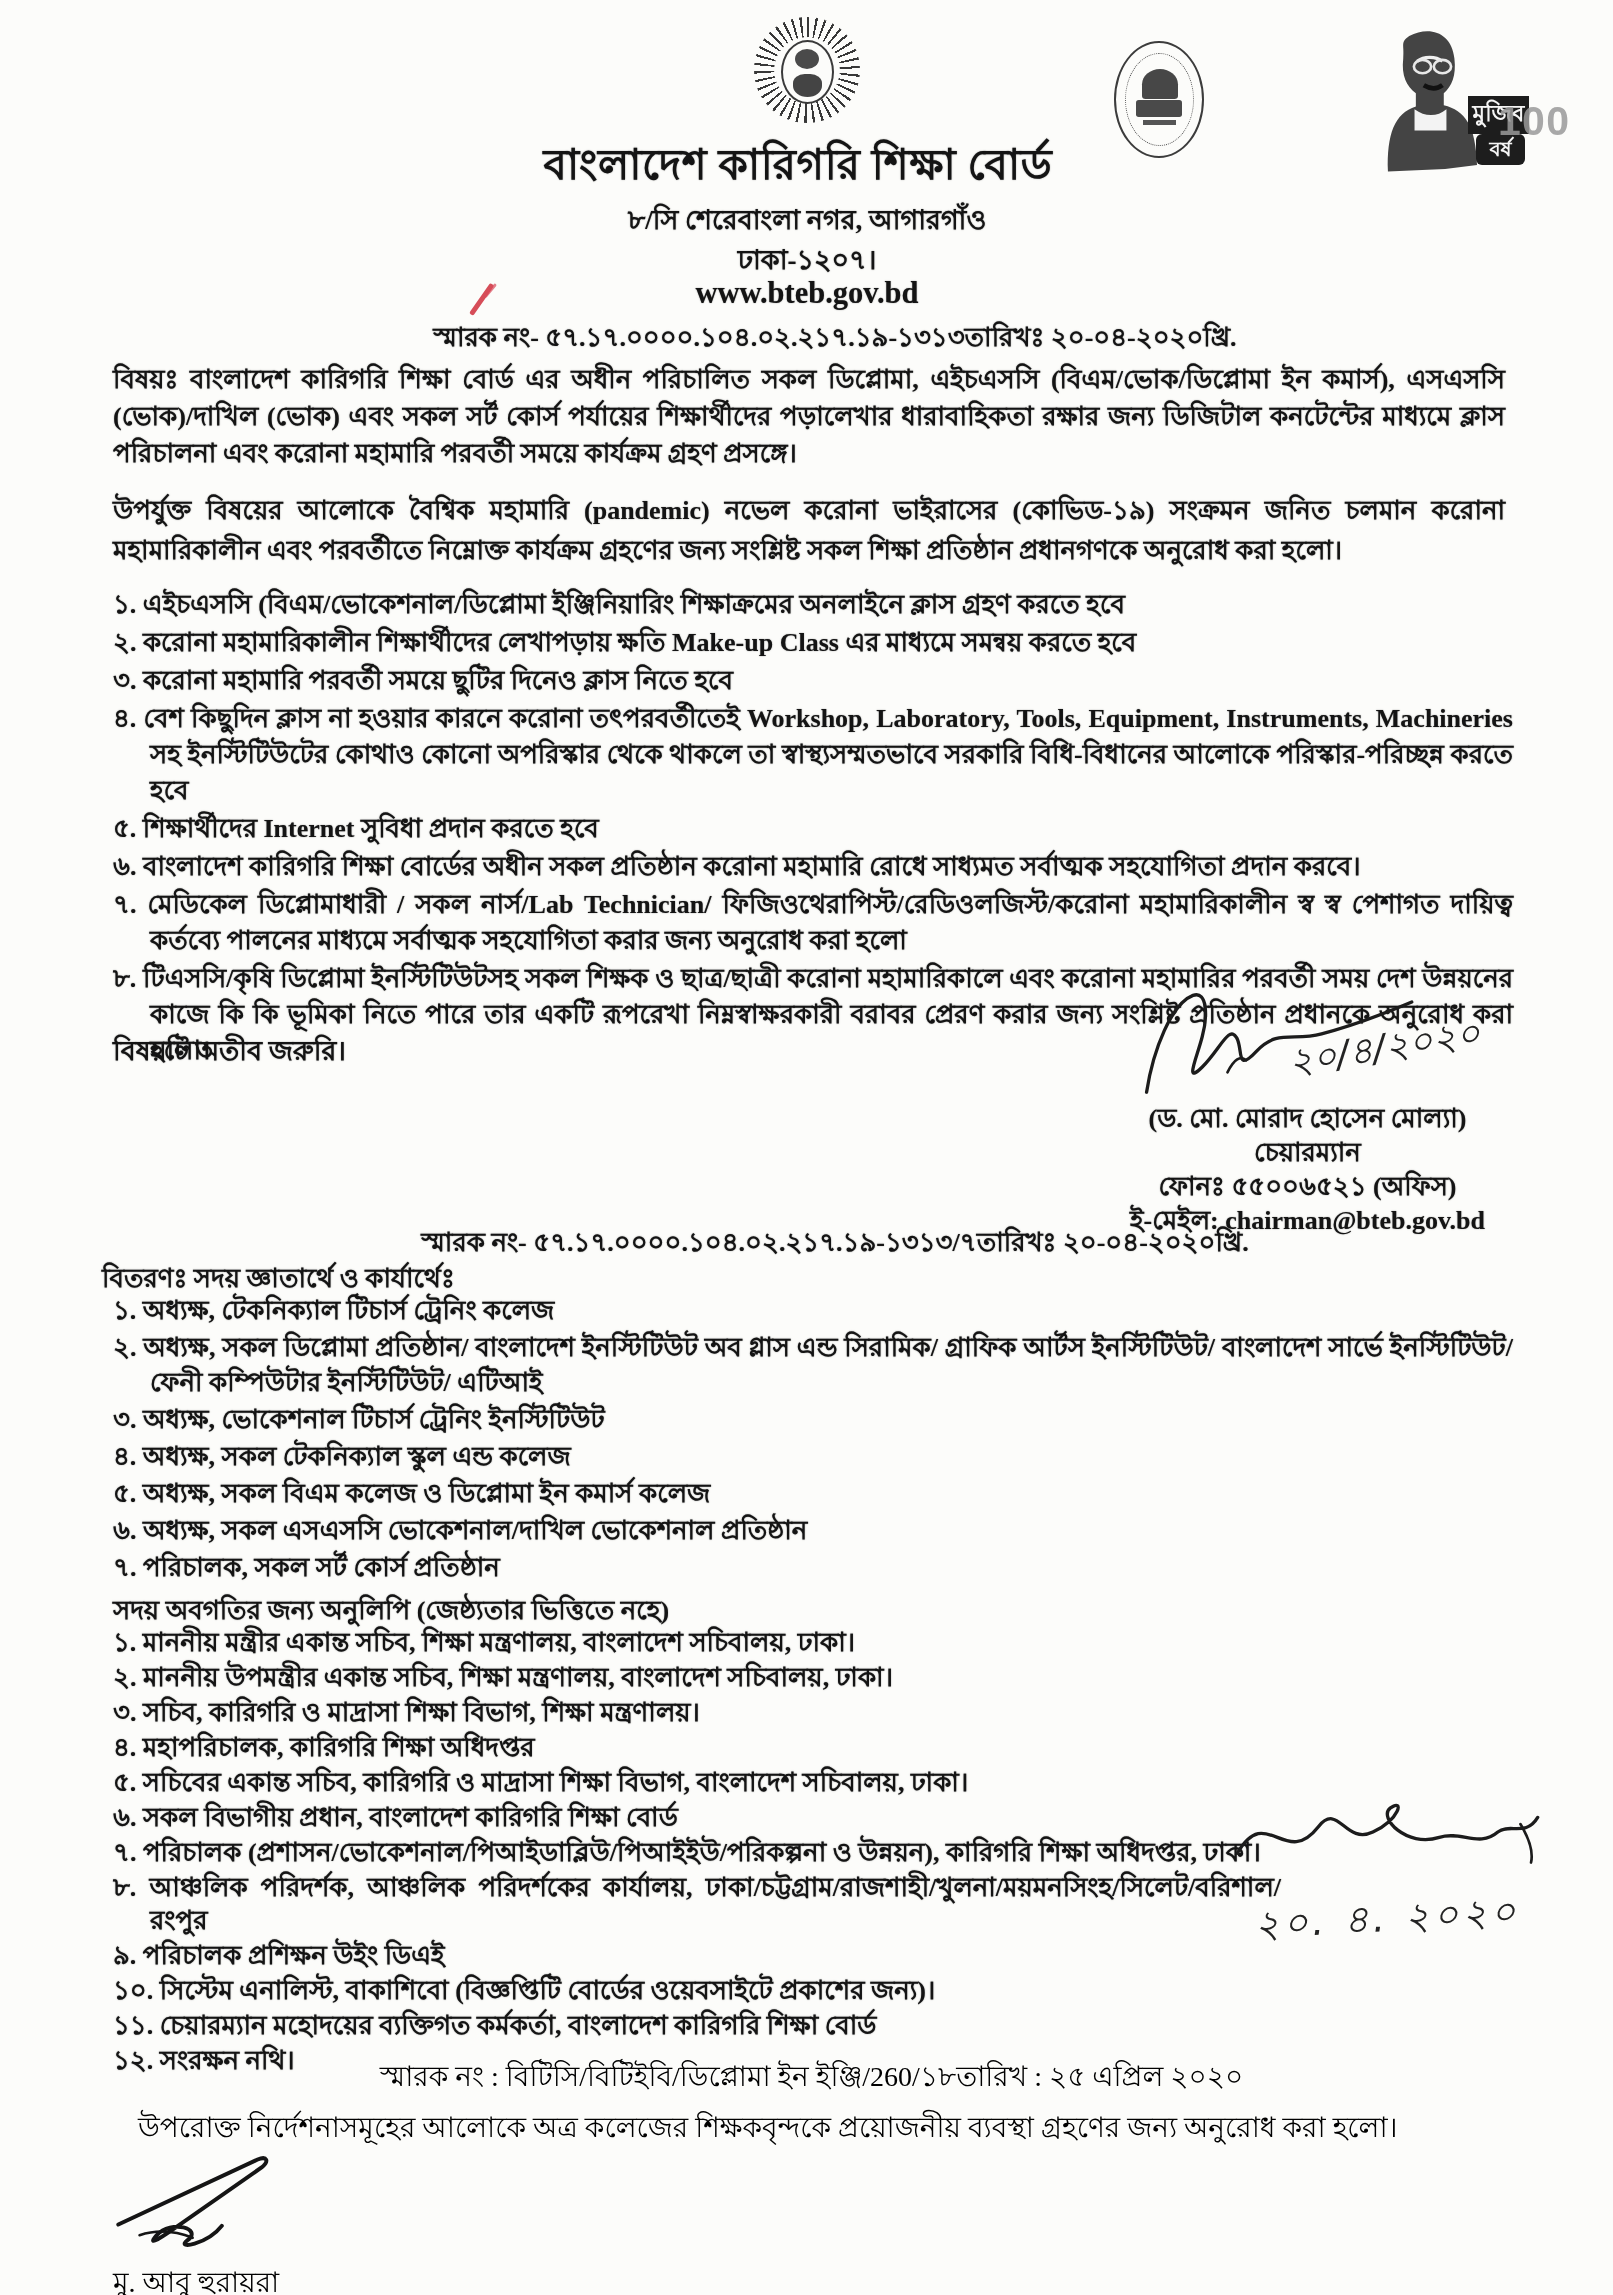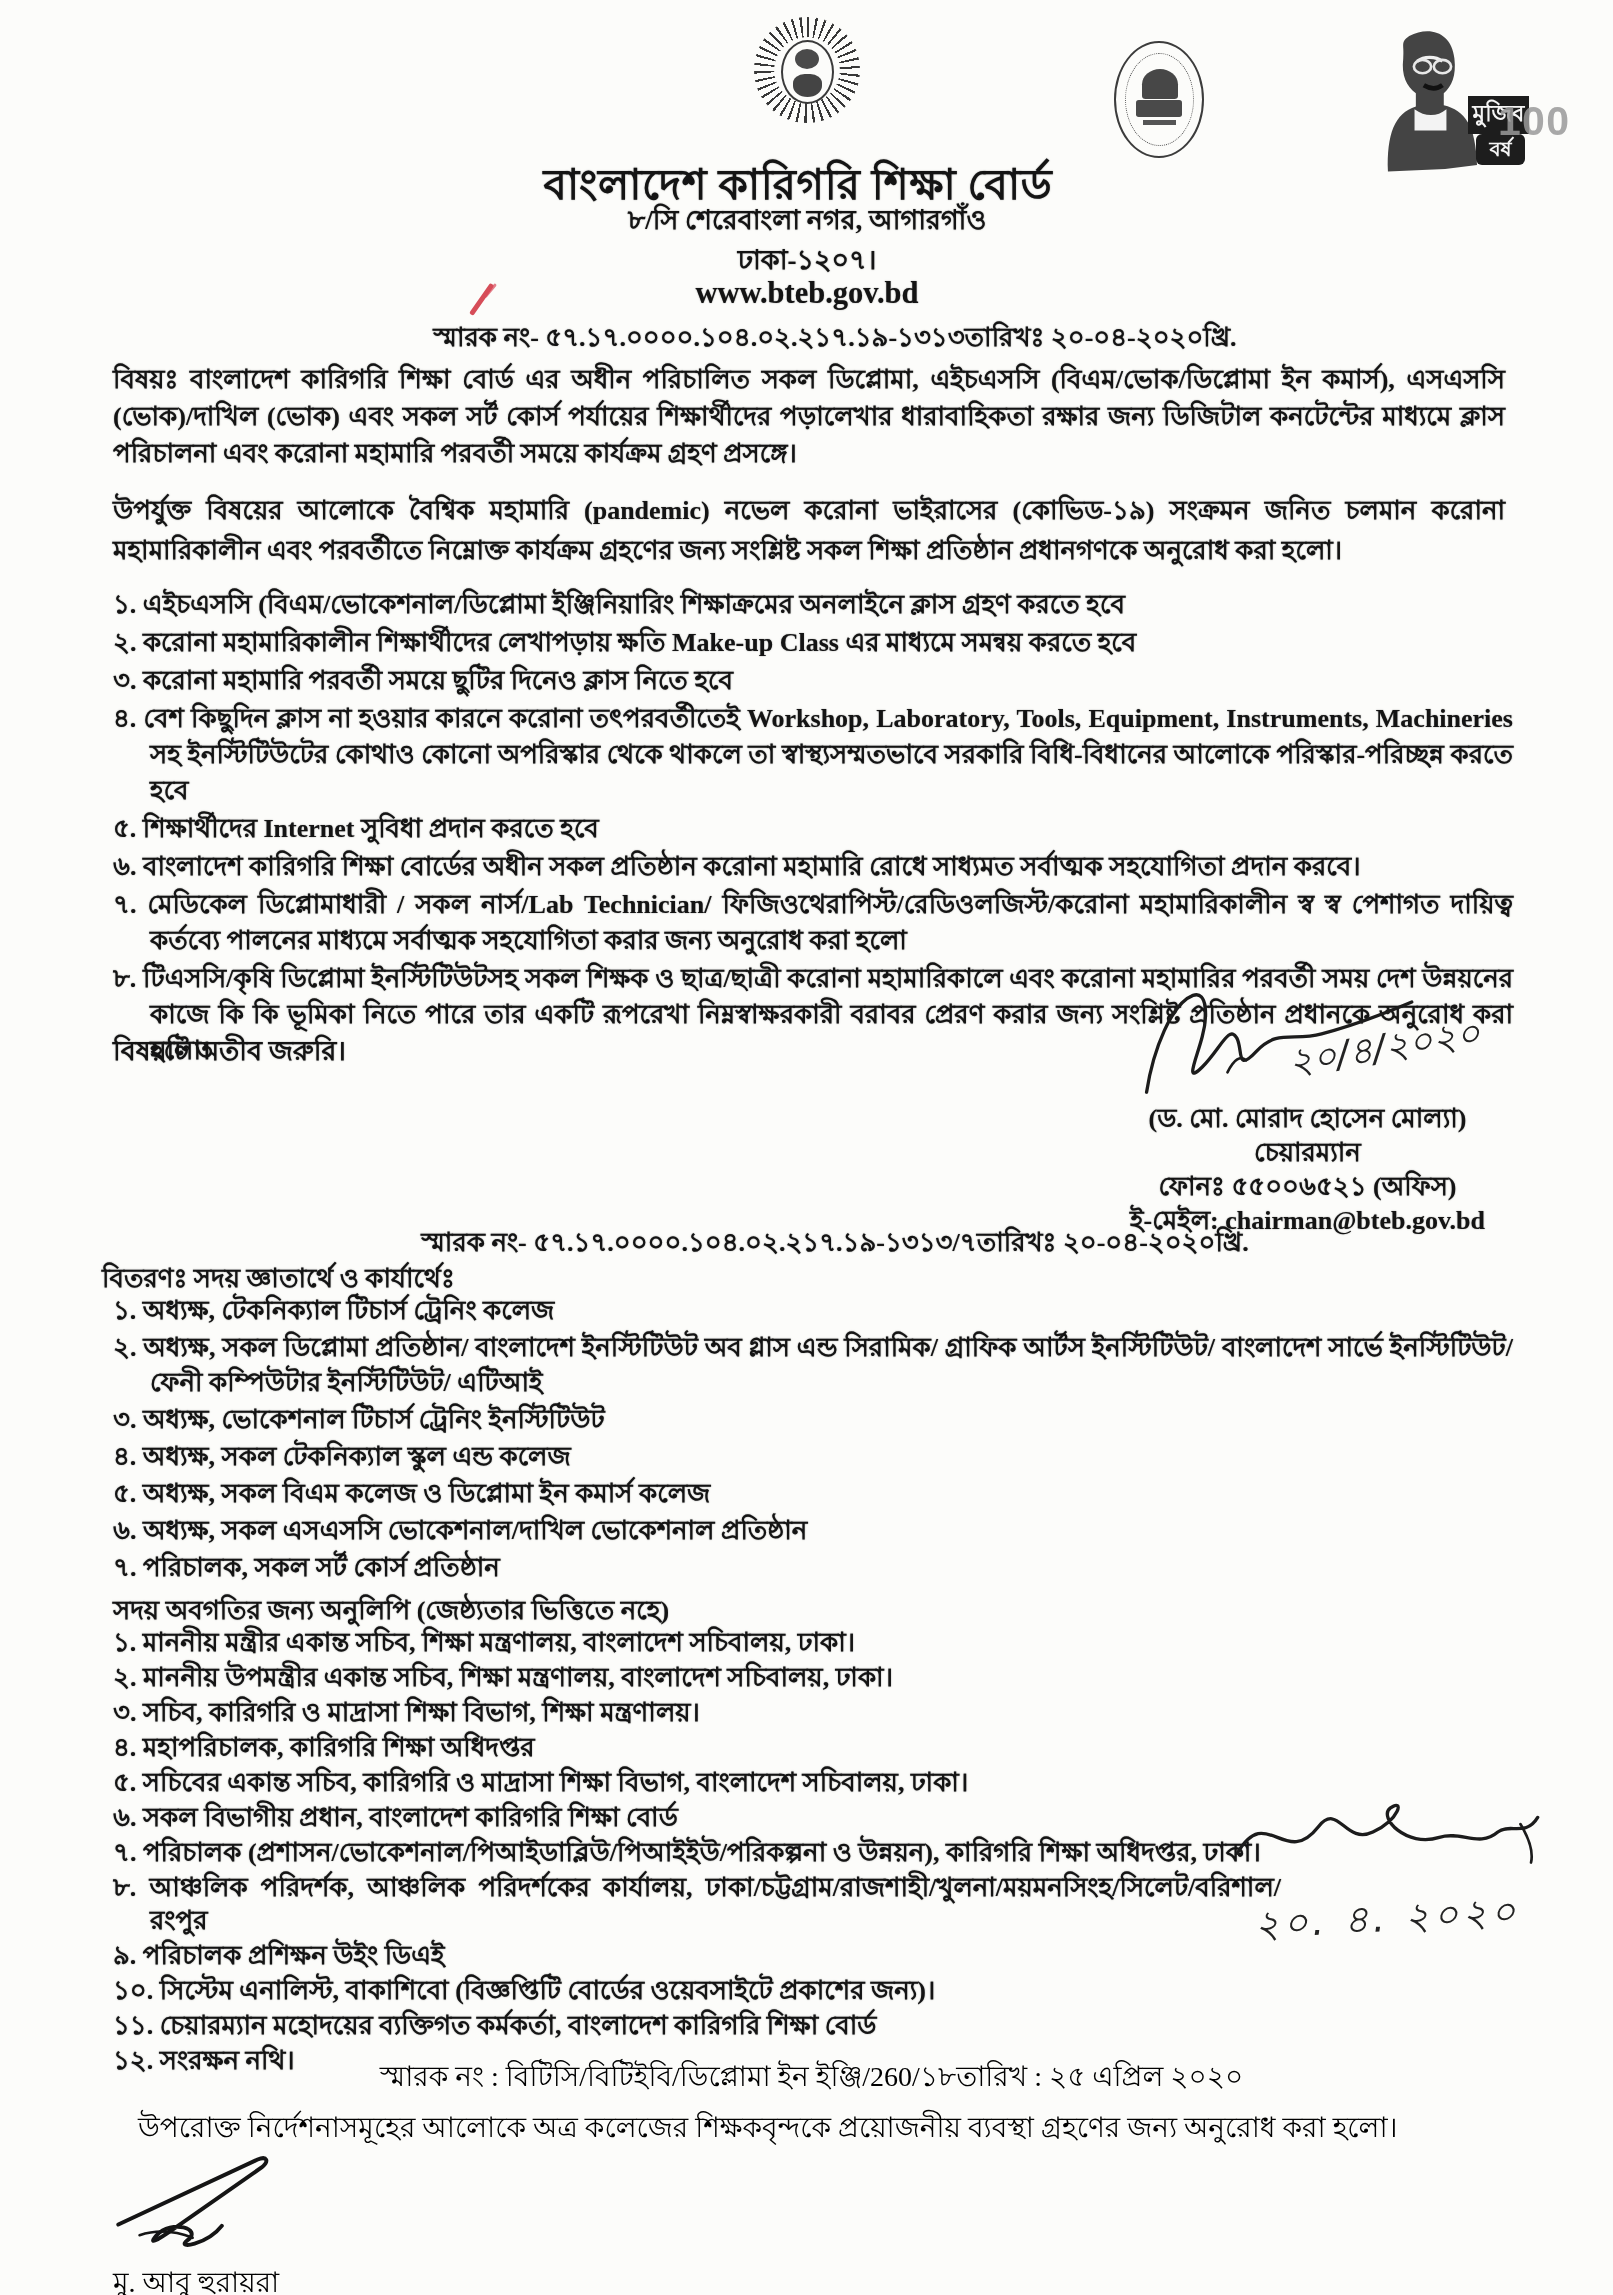--- a/index.html
+++ b/index.html
@@ -102,21 +102,21 @@
     <ellipse cx="82" cy="64" rx="13" ry="10" fill="none" stroke="#e8e8e8" stroke-width="4"></ellipse>
     <ellipse cx="112" cy="64" rx="13" ry="10" fill="none" stroke="#e8e8e8" stroke-width="4"></ellipse>
     <path d="M84,92 C94,98 104,98 112,92" stroke="#111" stroke-width="7" fill="none"></path>
     <path d="M70,128 C86,140 104,140 118,128 L118,160 L70,160 Z" fill="#f3f3f3"></path>
   </svg>
   <div class="mujib-text-box" style="left:100px; top:72px; width:61px; height:38px; font-size:22.6px; line-height:35px;">মুজিব</div>
   <div class="mujib-text-box" style="left:108px; top:110px; width:49px; height:30.5px; font-size:20px; line-height:30.5px;border-radius:6px;">বর্ষ</div>
   <div class="mujib-100" style="left:130px; top:74px;">100</div>
 </div>
 
-<div class="abs scan page-title center" style="left:0; top:152px; width:1596px;">বাংলাদেশ কারিগরি শিক্ষা বোর্ড</div>
+<div class="abs scan page-title center" style="left:0; top:132px; width:1596px;">বাংলাদেশ কারিগরি শিক্ষা বোর্ড</div>
 <div class="abs scan addr center" style="left:0; top:199px; width:1614px;">৮/সি শেরেবাংলা নগর, আগারগাঁও</div>
 <div class="abs scan addr center" style="left:0; top:239px; width:1614px;">ঢাকা-১২০৭।</div>
 <div class="abs scan website center" style="left:0; top:276px; width:1614px;">www.bteb.gov.bd</div>
 
 <div class="abs memo-row scan" style="left:113px; top:317px; width:1444px;">
   <span>স্মারক নং- ৫৭.১৭.০০০০.১০৪.০২.২১৭.১৯-১৩১৩</span>
   <span>তারিখঃ ২০-০৪-২০২০খ্রি.</span>
 </div>
 <div class="abs red-tick" style="left:463px; top:297px;"></div>
 <div class="abs red-tick2" style="left:482px; top:289px;"></div>

